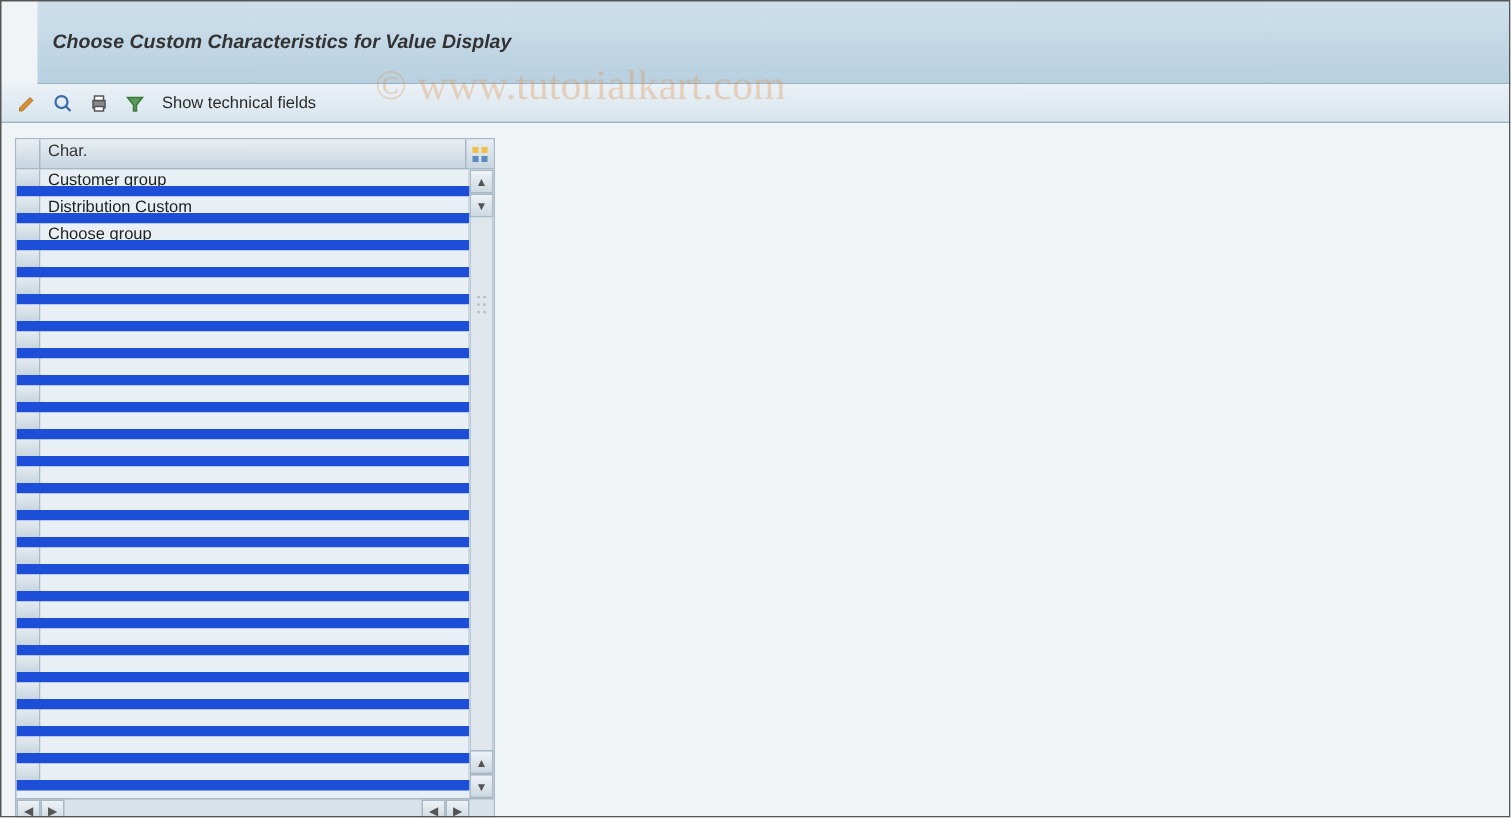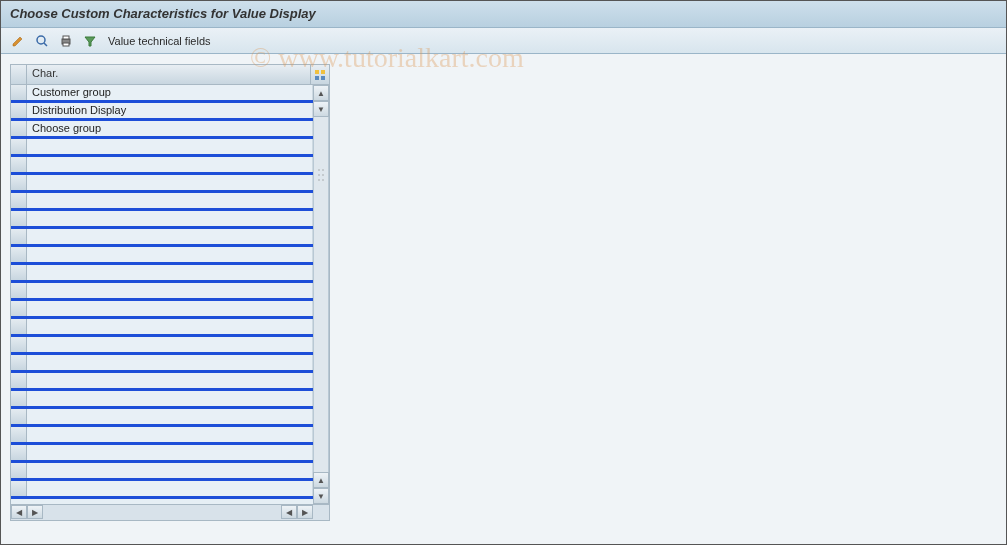--- a/index.html
+++ b/index.html
@@ -8,21 +8,22 @@
       font-size: 11px;
       background: #f0f4f7;
       width: 1007px;
       height: 545px;
       overflow: hidden;
       position: relative;
     }
     .title-bar {
       background: linear-gradient(to bottom, #cfe0ec 0%, #b8d0e0 100%);
       border-bottom: 1px solid #9ab5c8;
-      padding: 6px 10px;
+      padding: 20px 10px;
+      margin-left: 25px;
     }
     .title-bar h1 {
       font-size: 13px;
       font-weight: bold;
       font-style: italic;
       color: #333;
     }
     .toolbar {
       background: linear-gradient(to bottom, #eaf1f6 0%, #d8e5ee 100%);
       border-bottom: 1px solid #9ab5c8;
@@ -88,21 +89,21 @@
       cursor: pointer;
     }
     .table-body {
       flex: 1;
       overflow: hidden;
       position: relative;
     }
     .table-row {
       display: flex;
       height: 18px;
-      border-bottom: 3px solid #1d4ed8;
+      border-bottom: 7px solid #1d4ed8;
     }
     .row-selector {
       width: 16px;
       border-right: 1px solid #a8b8c4;
       background: linear-gradient(to bottom, #e4ebf0 0%, #c8d6e0 100%);
       cursor: pointer;
     }
     .cell {
       flex: 1;
       padding: 1px 5px;
@@ -196,21 +197,21 @@
         <rect x="3" y="5" width="8" height="5" fill="#888" stroke="#555"></rect>
         <rect x="4" y="2" width="6" height="3" fill="#fff" stroke="#555"></rect>
         <rect x="4" y="9" width="6" height="3" fill="#fff" stroke="#555"></rect>
       </svg>
   </div>
   <div class="tb-btn">
     <svg width="14" height="14" viewBox="0 0 14 14">
         <path d="M2 3 L12 3 L8 8 L8 12 L6 12 L6 8 Z" fill="#5a9a5a" stroke="#3a7a3a"></path>
       </svg>
   </div>
-  <span class="tb-label">Value technical fields</span>
+  <span class="tb-label">Show technical fields</span>
 </div>
 
 <div class="content-area">
   <div class="table-container">
     <div class="table-header-row">
       <div class="row-selector-header"></div>
       <div class="col-header">Char.</div>
       <div class="config-btn">
         <svg width="12" height="12" viewBox="0 0 12 12">
             <rect x="1" y="1" width="4" height="4" fill="#f0c040"></rect>
@@ -221,21 +222,21 @@
       </div>
     </div>
     <div style="display:flex; flex:1; overflow:hidden;">
       <div class="table-body" id="table-body">
           <div class="table-row">
             <div class="row-selector"></div>
             <div class="cell">Customer group</div>
           </div>
           <div class="table-row">
             <div class="row-selector"></div>
-            <div class="cell">Distribution Display</div>
+            <div class="cell">Distribution Custom</div>
           </div>
           <div class="table-row">
             <div class="row-selector"></div>
             <div class="cell">Choose group</div>
           </div>
           <div class="table-row">
             <div class="row-selector"></div>
             <div class="cell"></div>
           </div>
           <div class="table-row">

